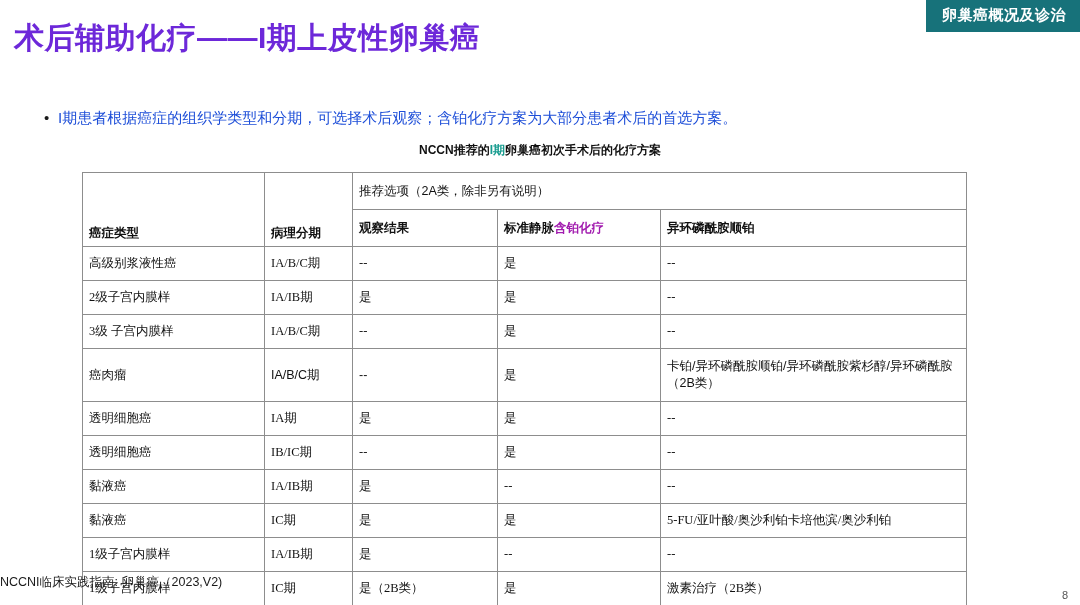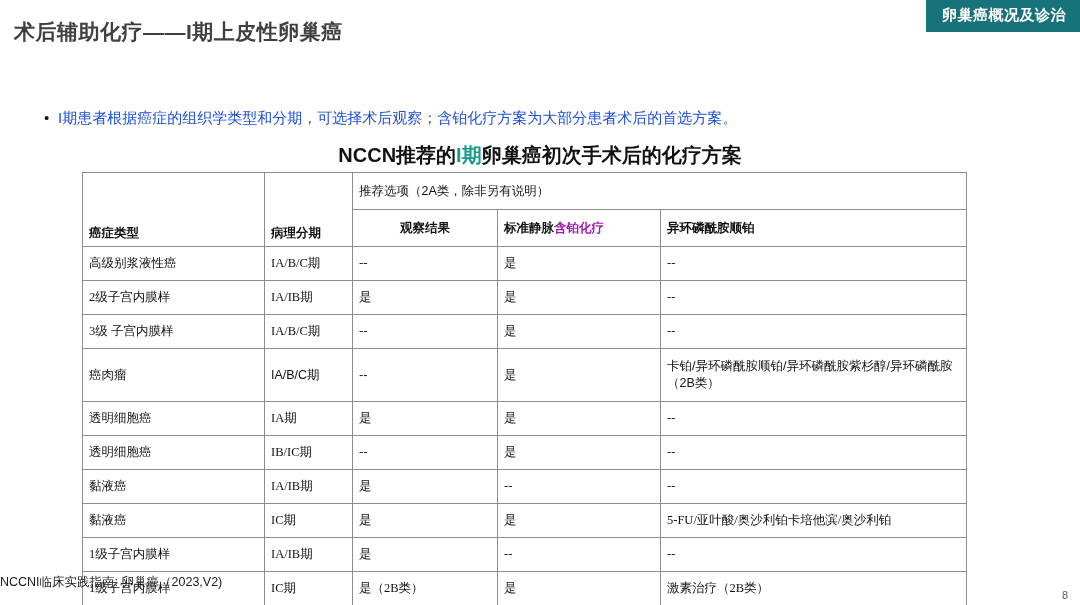--- a/index.html
+++ b/index.html
@@ -32,23 +32,23 @@
     font-weight: bold;
     padding: 7px 14px 8px 16px;
     letter-spacing: 0.5px;
     line-height: 1.1;
   }
   
   .slide-title {
     position: absolute;
     left: 14px;
     top: 18px;
-    font-size: 21px;
-    font-weight: bold;
-    color: #404040;
+    font-size: 30px;
+    font-weight: bold;
+    color: #6d28d9;
     letter-spacing: 0.5px;
   }
   
   .bullet-row {
     position: absolute;
     left: 44px;
     top: 108px;
     display: flex;
     align-items: flex-start;
     width: 1000px;
@@ -65,21 +65,21 @@
     line-height: 20px;
     color: #1d4ed8;
   }
   
   .table-caption {
     position: absolute;
     left: 0;
     right: 0;
     top: 142px;
     text-align: center;
-    font-size: 20px;
+    font-size: 12px;
     font-weight: bold;
     color: #111111;
   }
   .table-caption .hl {
     color: #169b8e;
   }
   
   .tbl-wrap {
     position: absolute;
     left: 82px;
@@ -159,21 +159,21 @@
           <col class="col4">
           <col class="col5">
       </colgroup>
       <tbody>
         <tr class="hdr-row">
           <td rowspan="2" style="font-weight:bold; vertical-align:bottom;"><span>癌症类型</span></td>
           <td rowspan="2" style="font-weight:bold; vertical-align:bottom;margin-left:39px;"><span>病理分期</span></td>
           <td colspan="3" class="th-merged">推荐选项（2A类，除非另有说明）</td>
         </tr>
         <tr class="hdr-row">
-          <td style="font-weight:bold;text-align:center;">观察结果</td>
+          <td style="font-weight:bold;">观察结果</td>
           <td style="font-weight:bold;"><span>标准静脉</span><span class="cell-teal">含铂化疗</span></td>
           <td style="font-weight:bold;">异环磷酰胺顺铂</td>
         </tr>
 
         <tr class="data-row">
           <td>高级别浆液性癌</td>
           <td>IA/B/C期</td>
           <td>--</td>
           <td>是</td>
           <td>--</td>

